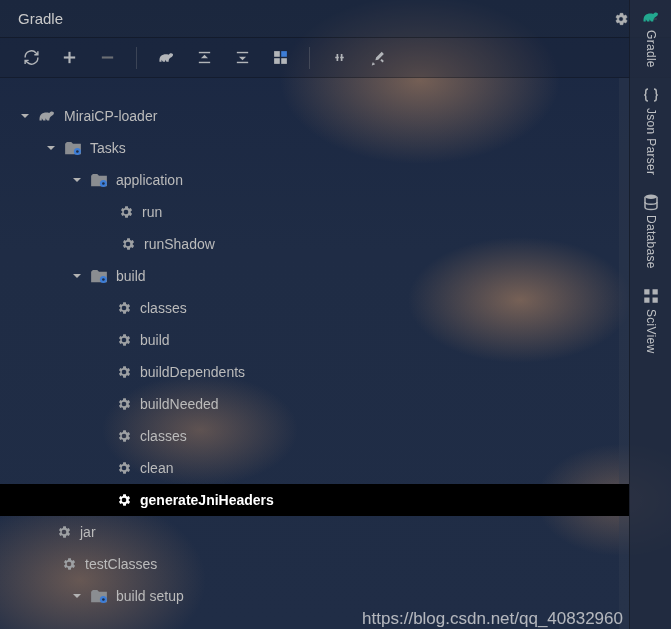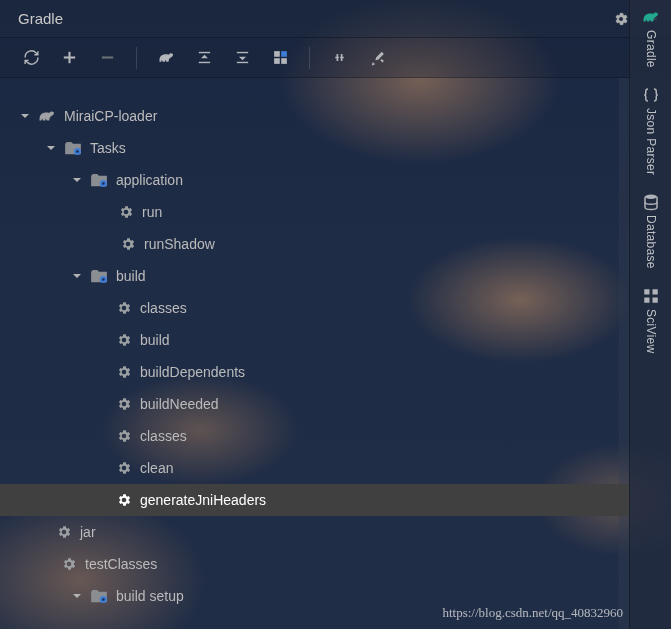--- a/index.html
+++ b/index.html
@@ -68,21 +68,21 @@
     overflow: hidden;
     margin-top: 22px;
   }
   .tree-row {
     height: 32px;
     display: flex;
     align-items: center;
     white-space: nowrap;
     cursor: pointer;
   }
-  .tree-row.selected { background: #404040; color: #ffffff; }
+  .tree-row.selected { background: #000000; color: #ffffff; font-weight: bold; }
   .tree-row.selected .task-gear { color: #ffffff; }
   .chevron {
     width: 14px; height: 14px;
     margin-right: 6px;
     display: inline-flex; align-items: center; justify-content: center;
     color: #b3b3b3;
   }
   .chevron svg { width: 10px; height: 10px; }
   .elephant-icon {
     width: 18px; height: 14px;
@@ -131,25 +131,24 @@
   .strip-label {
     writing-mode: vertical-rl;
     font-size: 12px;
     color: #bfc1c4;
     letter-spacing: 0.3px;
   }
 
   
   .watermark {
     position: absolute;
-    right: 48px; bottom: 8px;
-    font-size: 13px;
+    right: 48px; bottom: 0;
+    font-size: 17px;
     color: rgba(230,230,230,0.75);
     pointer-events: none;
-    font-family: Liberation Serif, serif;
   }
 
   
   .scroll-track {
     position: absolute;
     top: 78px; right: 42px; bottom: 0;
     width: 10px;
     background: rgba(50,60,80,0.4);
   }
 </style>

